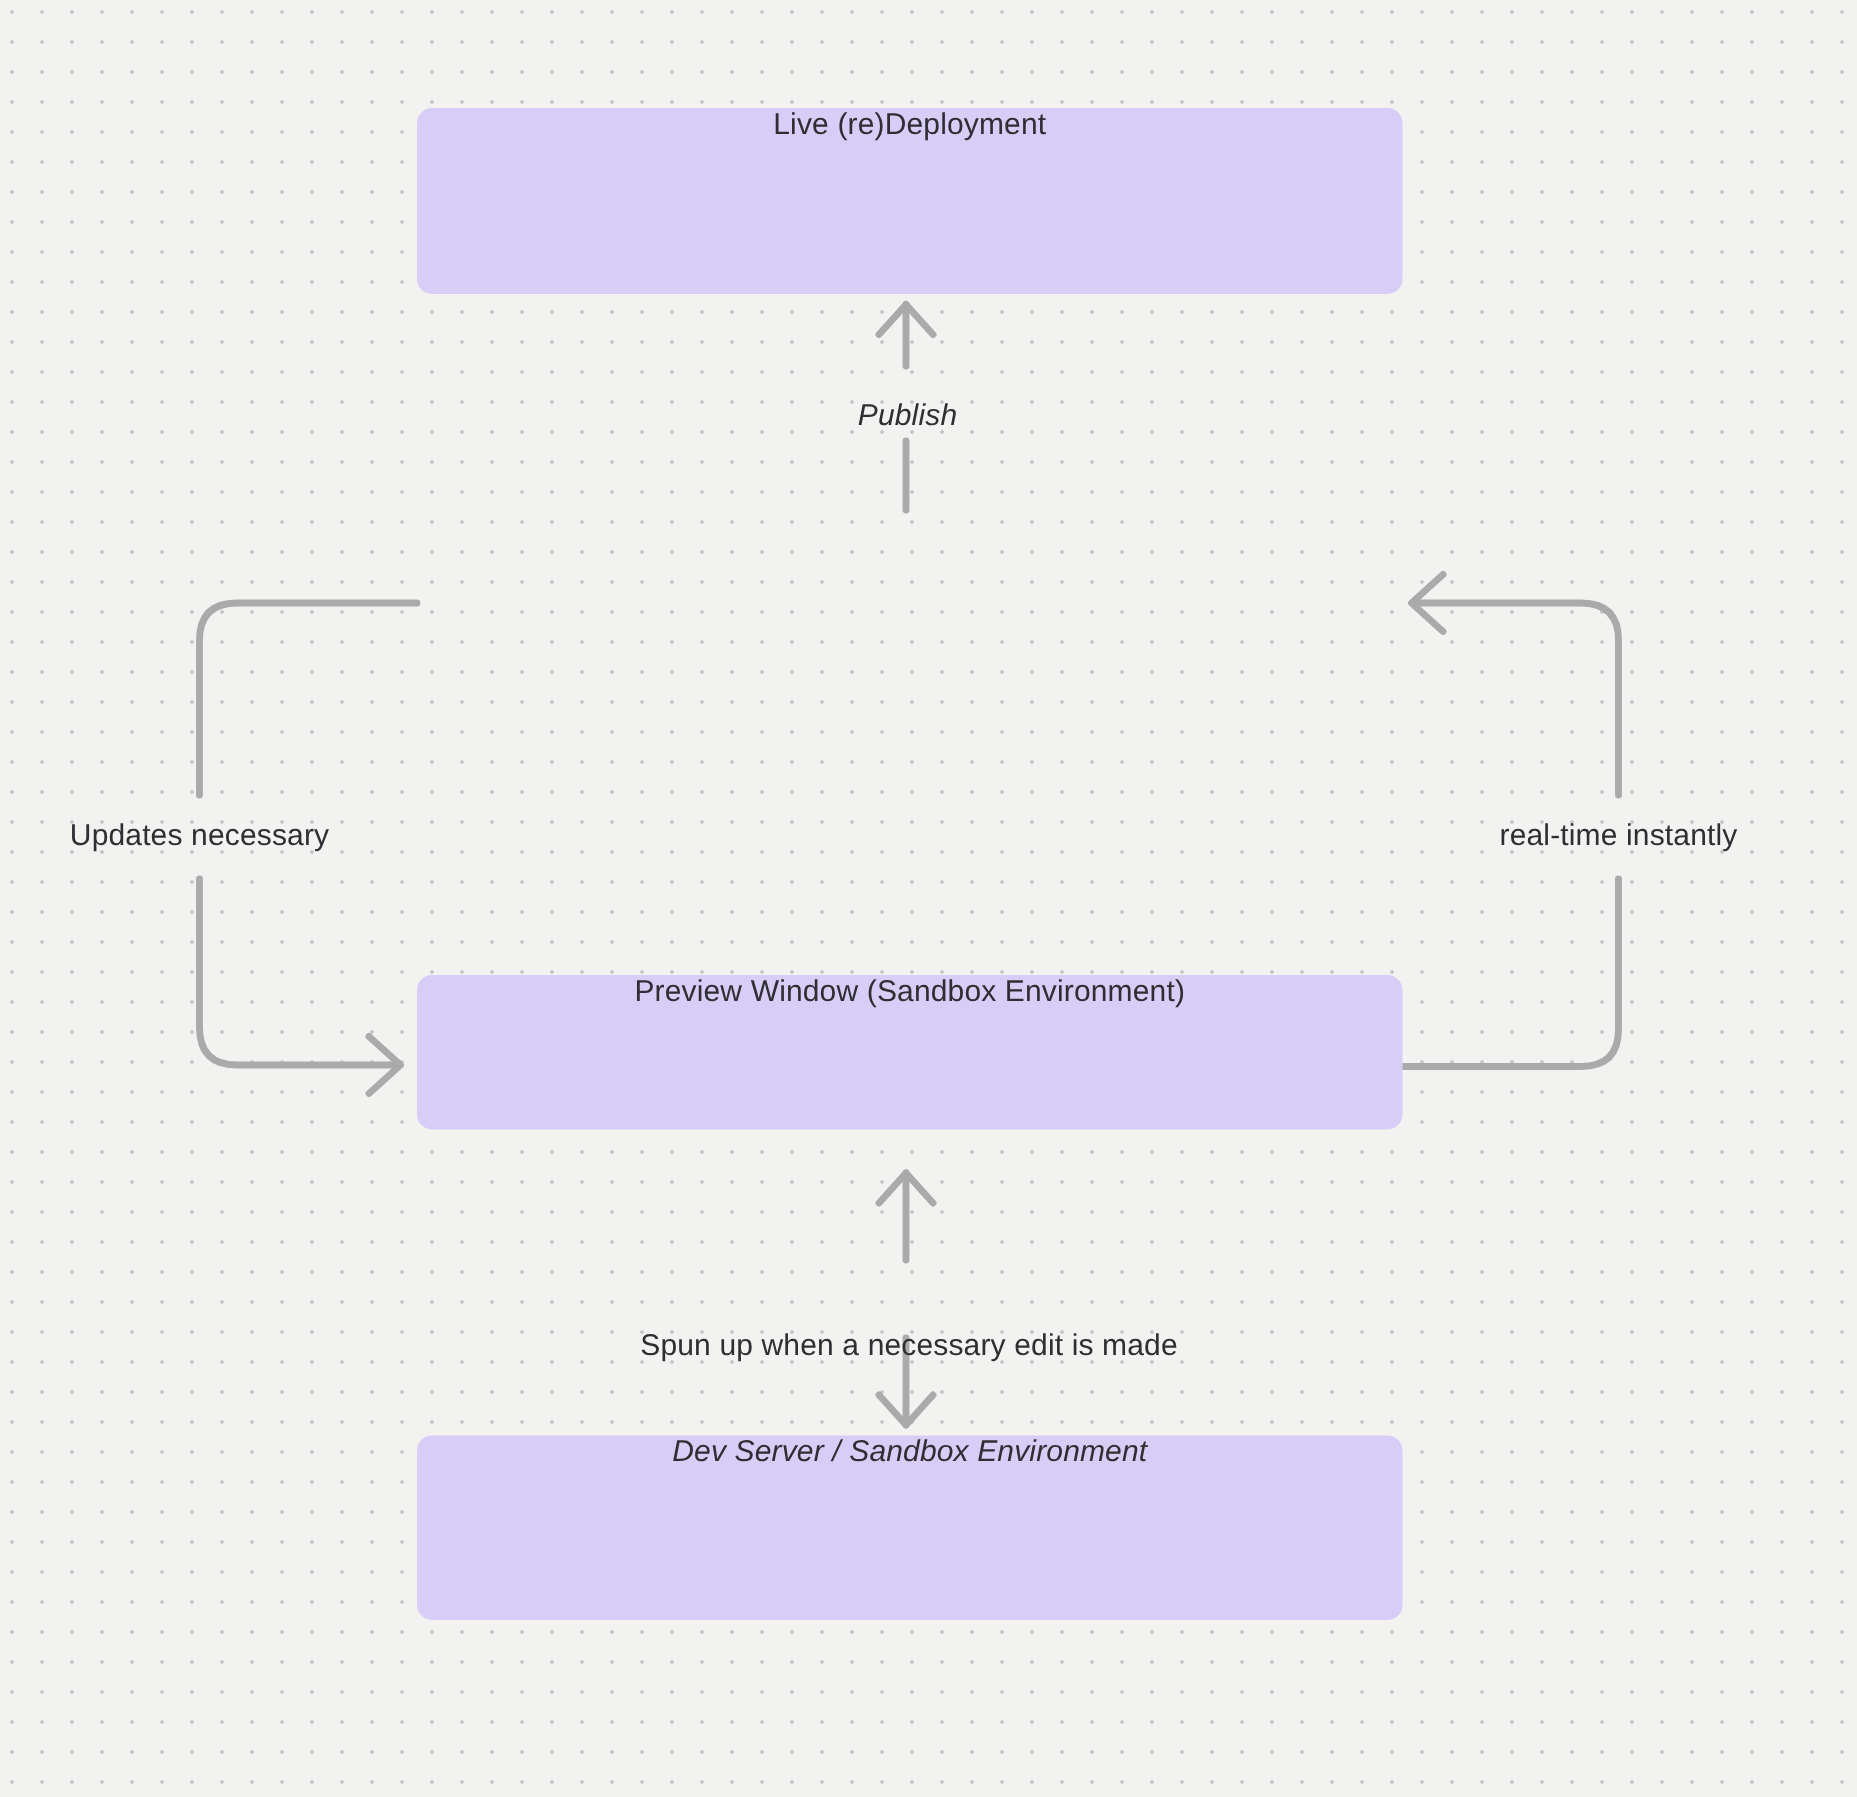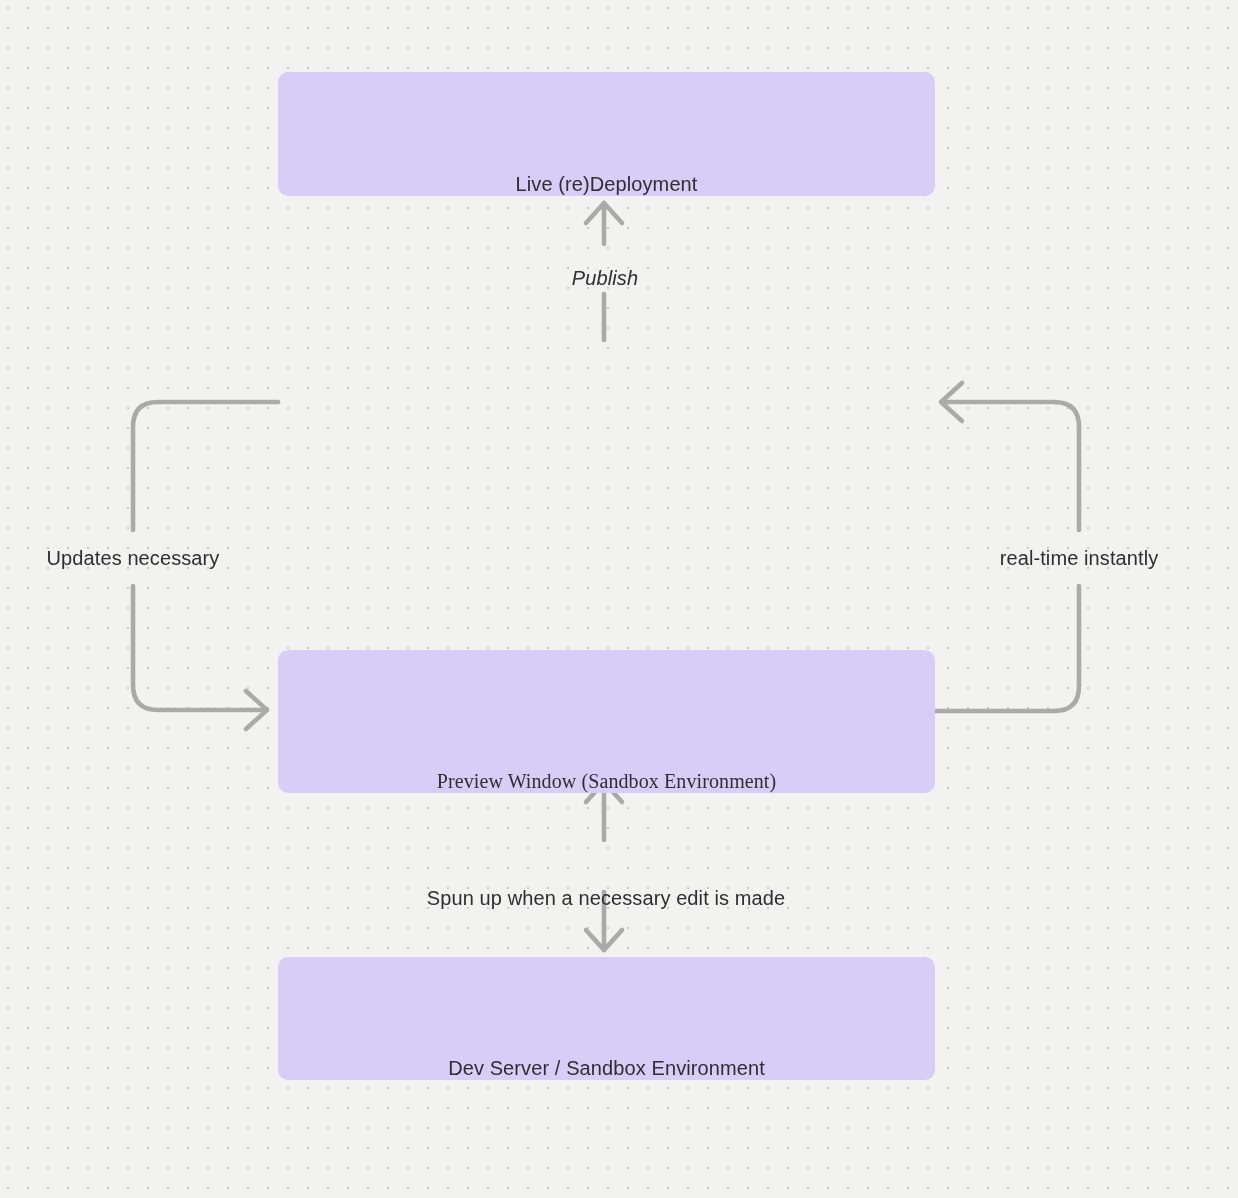--- a/index.html
+++ b/index.html
@@ -36,32 +36,32 @@
     stroke-linejoin: round;
     pointer-events: stroke;
   }
   .node {
     position: absolute;
     left: 278px;
     width: 657px;
     background: #d8cdf7;
     border-radius: 10px;
     display: flex;
-    align-items: flex-end;
+    align-items: flex-start;
     justify-content: center;
     text-align: center;
     color: #2e2e33;
     font-size: 20px;
     letter-spacing: 0.1px;
     cursor: default;
   }
   .node-1 { top: 72px;  height: 124px; }
   .node-2 { top: 341px; height: 122px; }
-  .node-3 { top: 650px; height: 143px; font-family: Liberation Serif, serif; }
-  .node-4 { top: 957px; height: 123px; }
+  .node-3 { top: 650px; height: 103px; }
+  .node-4 { top: 957px; height: 123px; font-style: italic; }
   .edge-label {
     position: absolute;
     transform: translate(-50%, -50%);
     white-space: nowrap;
     color: #2e2e33;
     font-size: 20px;
     letter-spacing: 0.1px;
   }
   .lbl-publish   { left: 605px;  top: 278px; font-style: italic; }
   .lbl-updates   { left: 133px;  top: 558px; }

